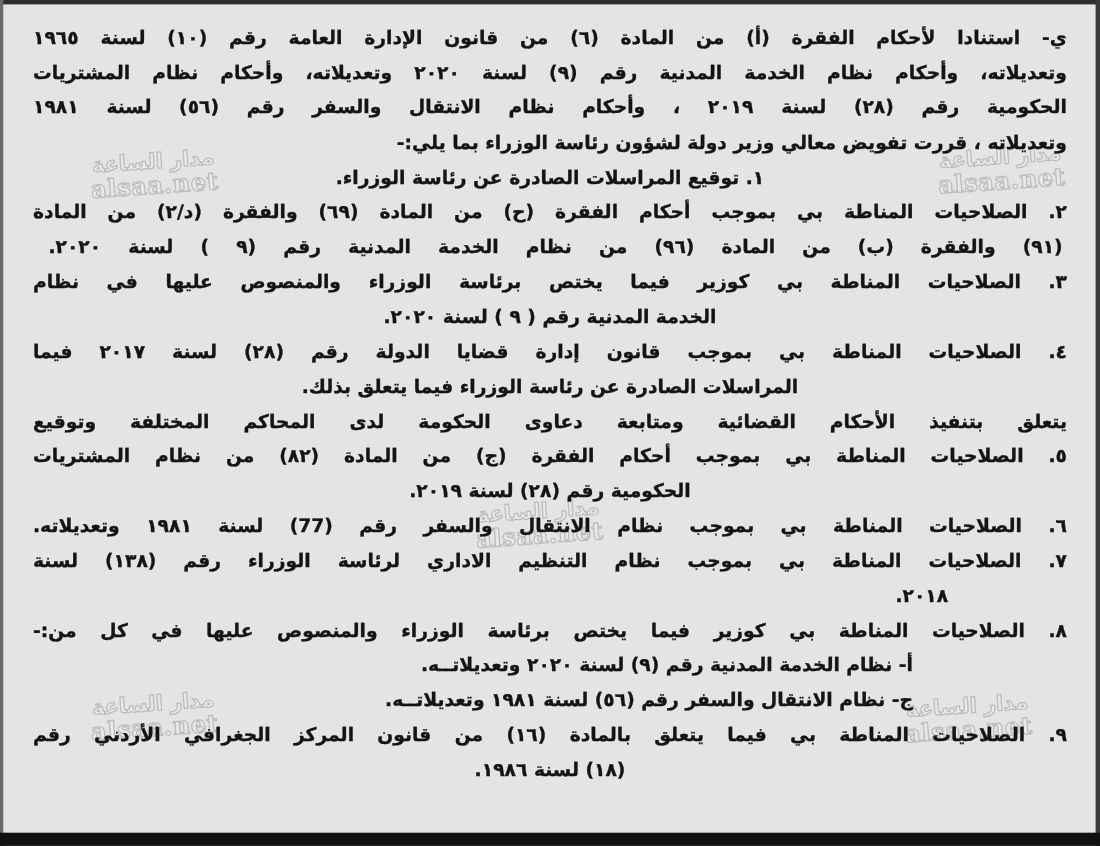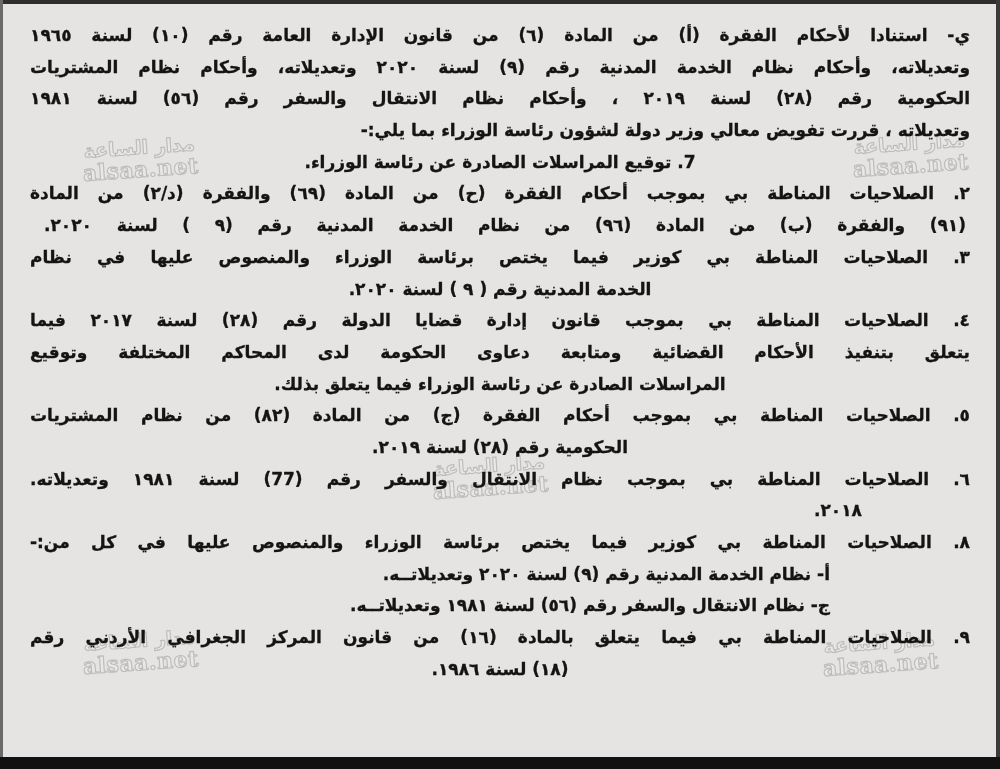--- a/index.html
+++ b/index.html
@@ -69,31 +69,32 @@
   <div class="wm" style="left:815px;top:632px;">
     <span class="wm-ar">مدار الساعة</span>
     <span class="wm-en">alsaa.net</span>
   </div>
 
   <div class="text-layer">
     <div class="l j">ي- استنادا لأحكام الفقرة (أ) من المادة (٦) من قانون الإدارة العامة رقم (١٠) لسنة ١٩٦٥</div>
     <div class="l j">وتعديلاته، وأحكام نظام الخدمة المدنية رقم (٩) لسنة ٢٠٢٠ وتعديلاته، وأحكام نظام المشتريات</div>
     <div class="l j">الحكومية رقم (٢٨) لسنة ٢٠١٩ ، وأحكام نظام الانتقال والسفر رقم (٥٦) لسنة ١٩٨١</div>
     <div class="l r">وتعديلاته ، قررت تفويض معالي وزير دولة لشؤون رئاسة الوزراء بما يلي:-</div>
-    <div class="l c">7. توقيع المراسلات الصادرة عن رئاسة الوزراء.</div>
+    <div class="l c">١. توقيع المراسلات الصادرة عن رئاسة الوزراء.</div>
     <div class="l j">٢. الصلاحيات المناطة بي بموجب أحكام الفقرة (ح) من المادة (٦٩) والفقرة (د/٢) من المادة</div>
     <div class="l in">(٩١) والفقرة (ب) من المادة (٩٦) من نظام الخدمة المدنية رقم (٩ ) لسنة ٢٠٢٠.</div>
     <div class="l j">٣. الصلاحيات المناطة بي كوزير فيما يختص برئاسة الوزراء والمنصوص عليها في نظام</div>
     <div class="l c">الخدمة المدنية رقم ( ٩ ) لسنة ٢٠٢٠.</div>
     <div class="l j">٤. الصلاحيات المناطة بي بموجب قانون إدارة قضايا الدولة رقم (٢٨) لسنة ٢٠١٧ فيما</div>
+    <div class="l c">المراسلات الصادرة عن رئاسة الوزراء فيما يتعلق بذلك.</div>
     <div class="l j">يتعلق بتنفيذ الأحكام القضائية ومتابعة دعاوى الحكومة لدى المحاكم المختلفة وتوقيع</div>
-    <div class="l c">المراسلات الصادرة عن رئاسة الوزراء فيما يتعلق بذلك.</div>
     <div class="l j">٥. الصلاحيات المناطة بي بموجب أحكام الفقرة (ج) من المادة (٨٢) من نظام المشتريات</div>
     <div class="l c">الحكومية رقم (٢٨) لسنة ٢٠١٩.</div>
     <div class="l j">٦. الصلاحيات المناطة بي بموجب نظام الانتقال والسفر رقم (77) لسنة ١٩٨١ وتعديلاته.</div>
+    <div class="l j">٧. الصلاحيات المناطة بي بموجب نظام التنظيم الاداري لرئاسة الوزراء رقم (١٣٨) لسنة</div>
     <div class="l ri1">٢٠١٨.</div>
     <div class="l j">٨. الصلاحيات المناطة بي كوزير فيما يختص برئاسة الوزراء والمنصوص عليها في كل من:-</div>
     <div class="l ri2">أ-  نظام الخدمة المدنية رقم (٩) لسنة ٢٠٢٠ وتعديلاتــه.</div>
     <div class="l ri2">ج-  نظام الانتقال والسفر رقم (٥٦) لسنة ١٩٨١ وتعديلاتــه.</div>
     <div class="l j">٩. الصلاحيات المناطة بي فيما يتعلق بالمادة (١٦) من قانون المركز الجغرافي  الأردني رقم</div>
     <div class="l c">(١٨) لسنة ١٩٨٦.</div>
   </div>
 
   <div class="edge-top"></div>
   <div class="edge-left"></div>

